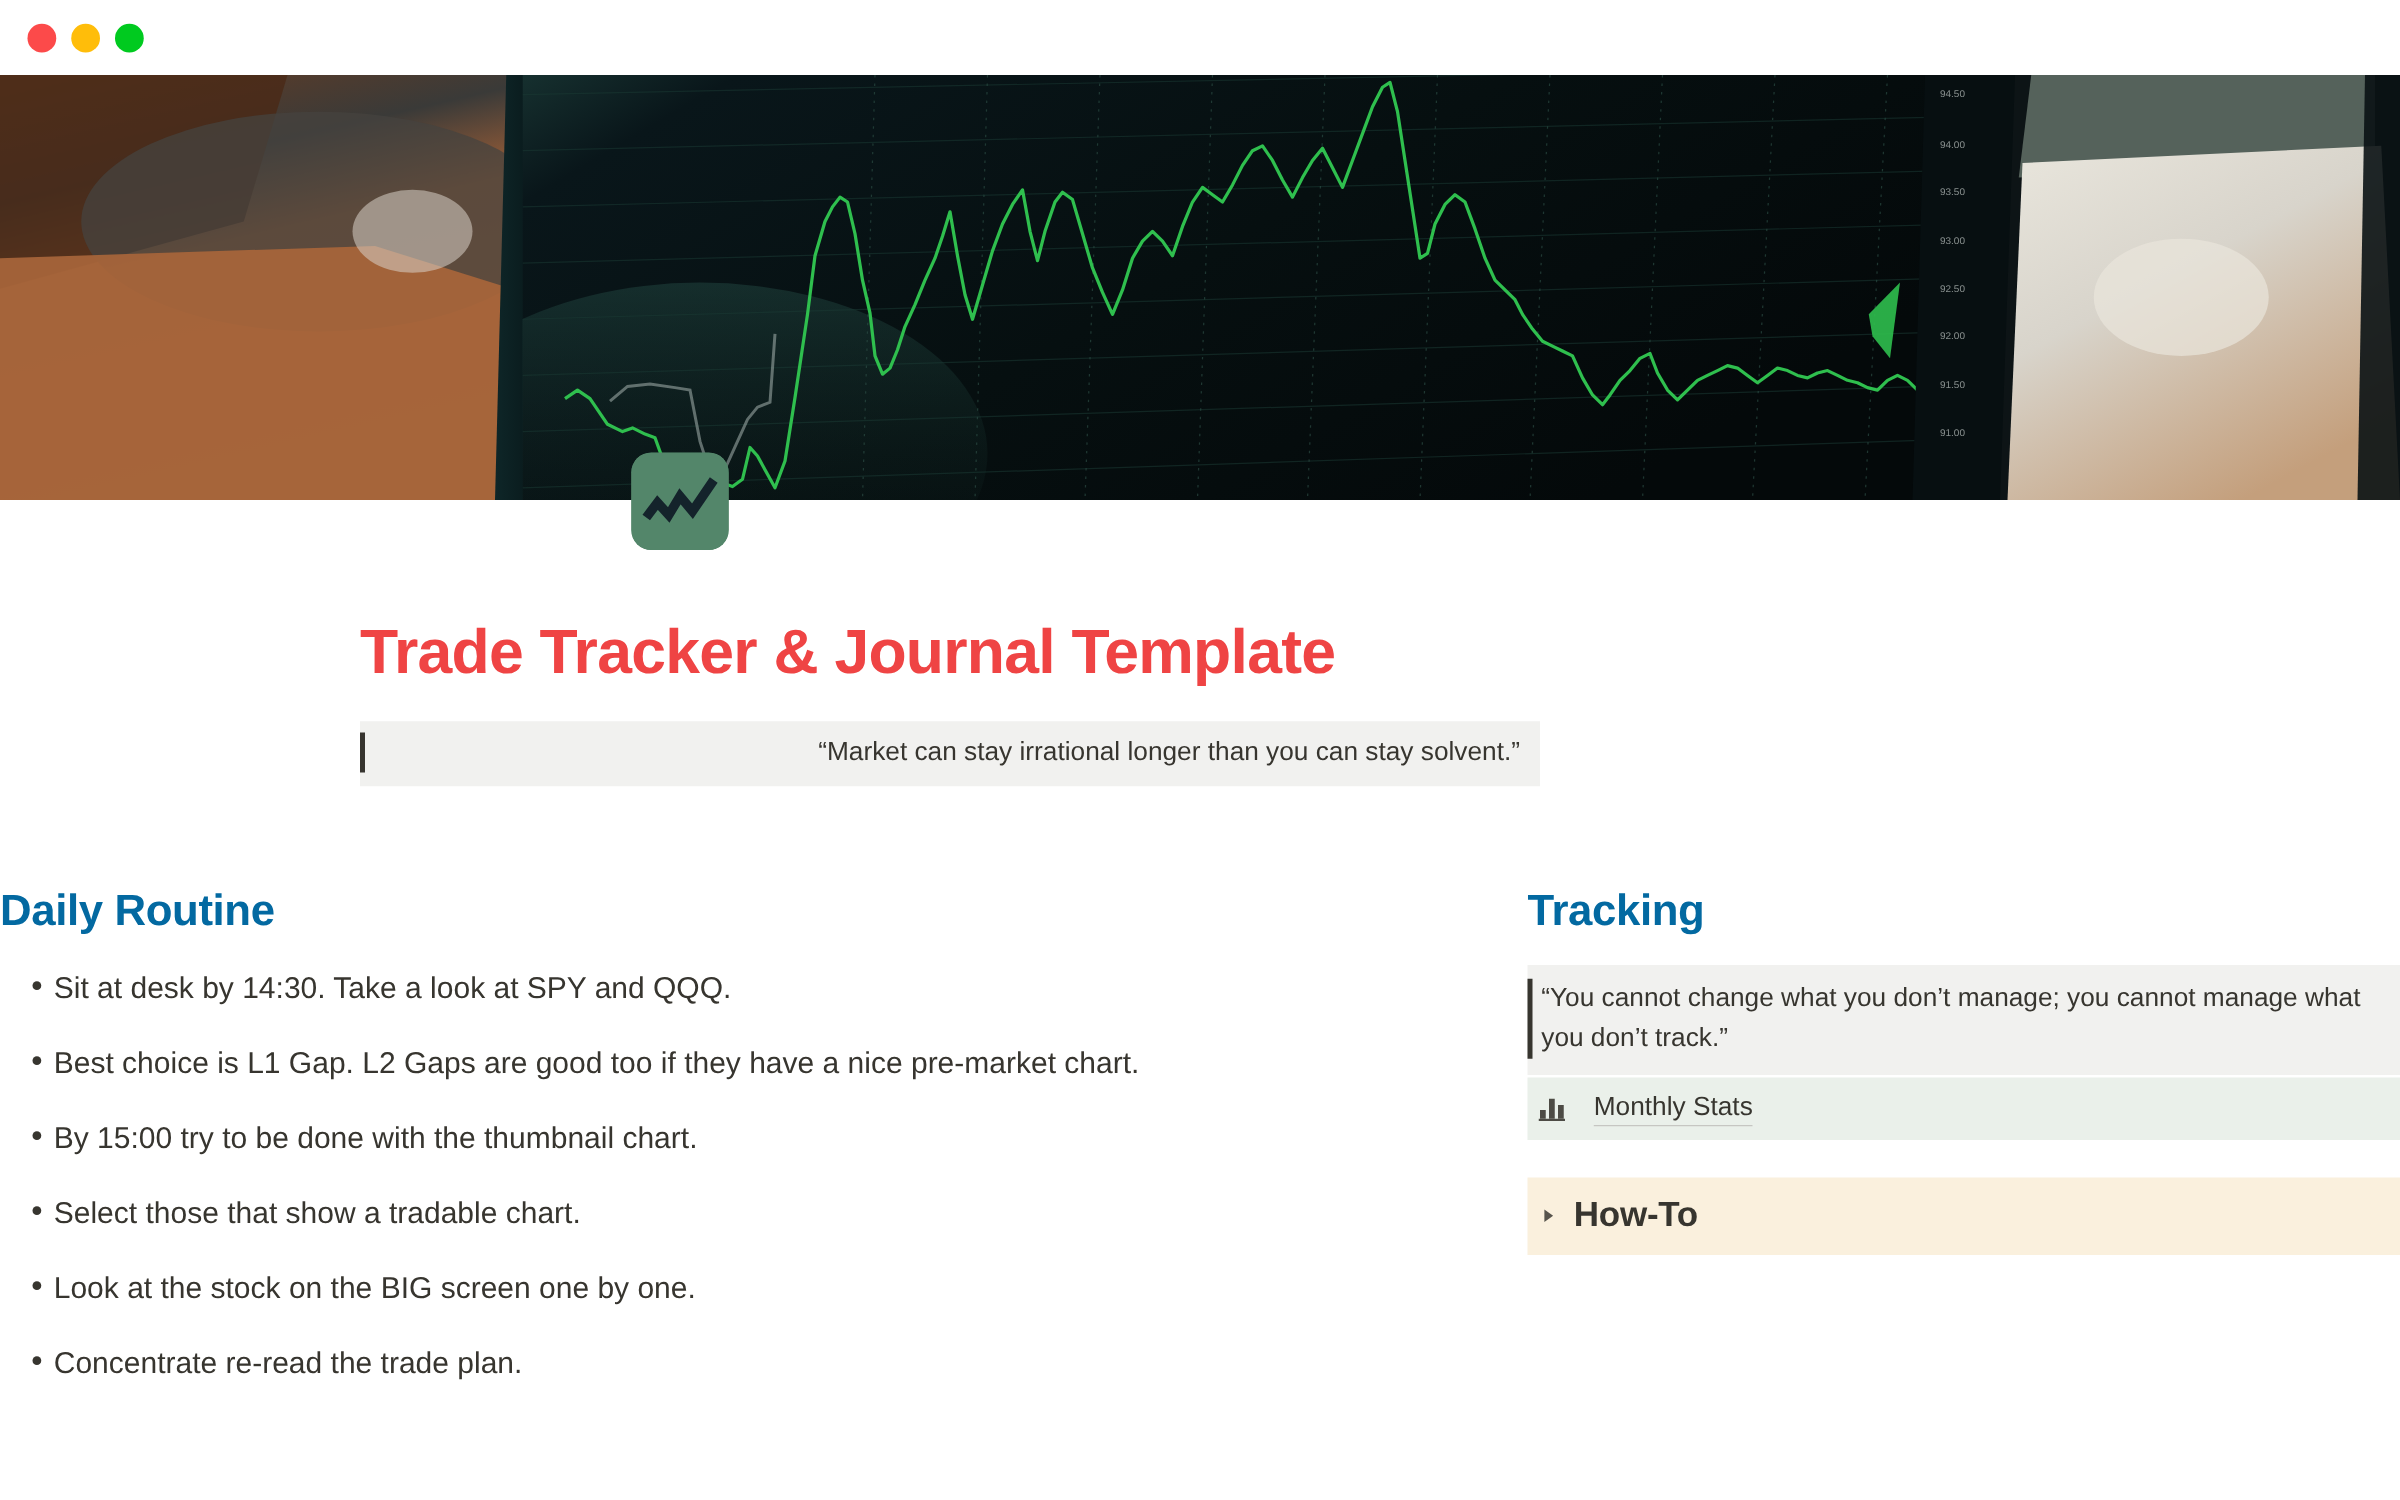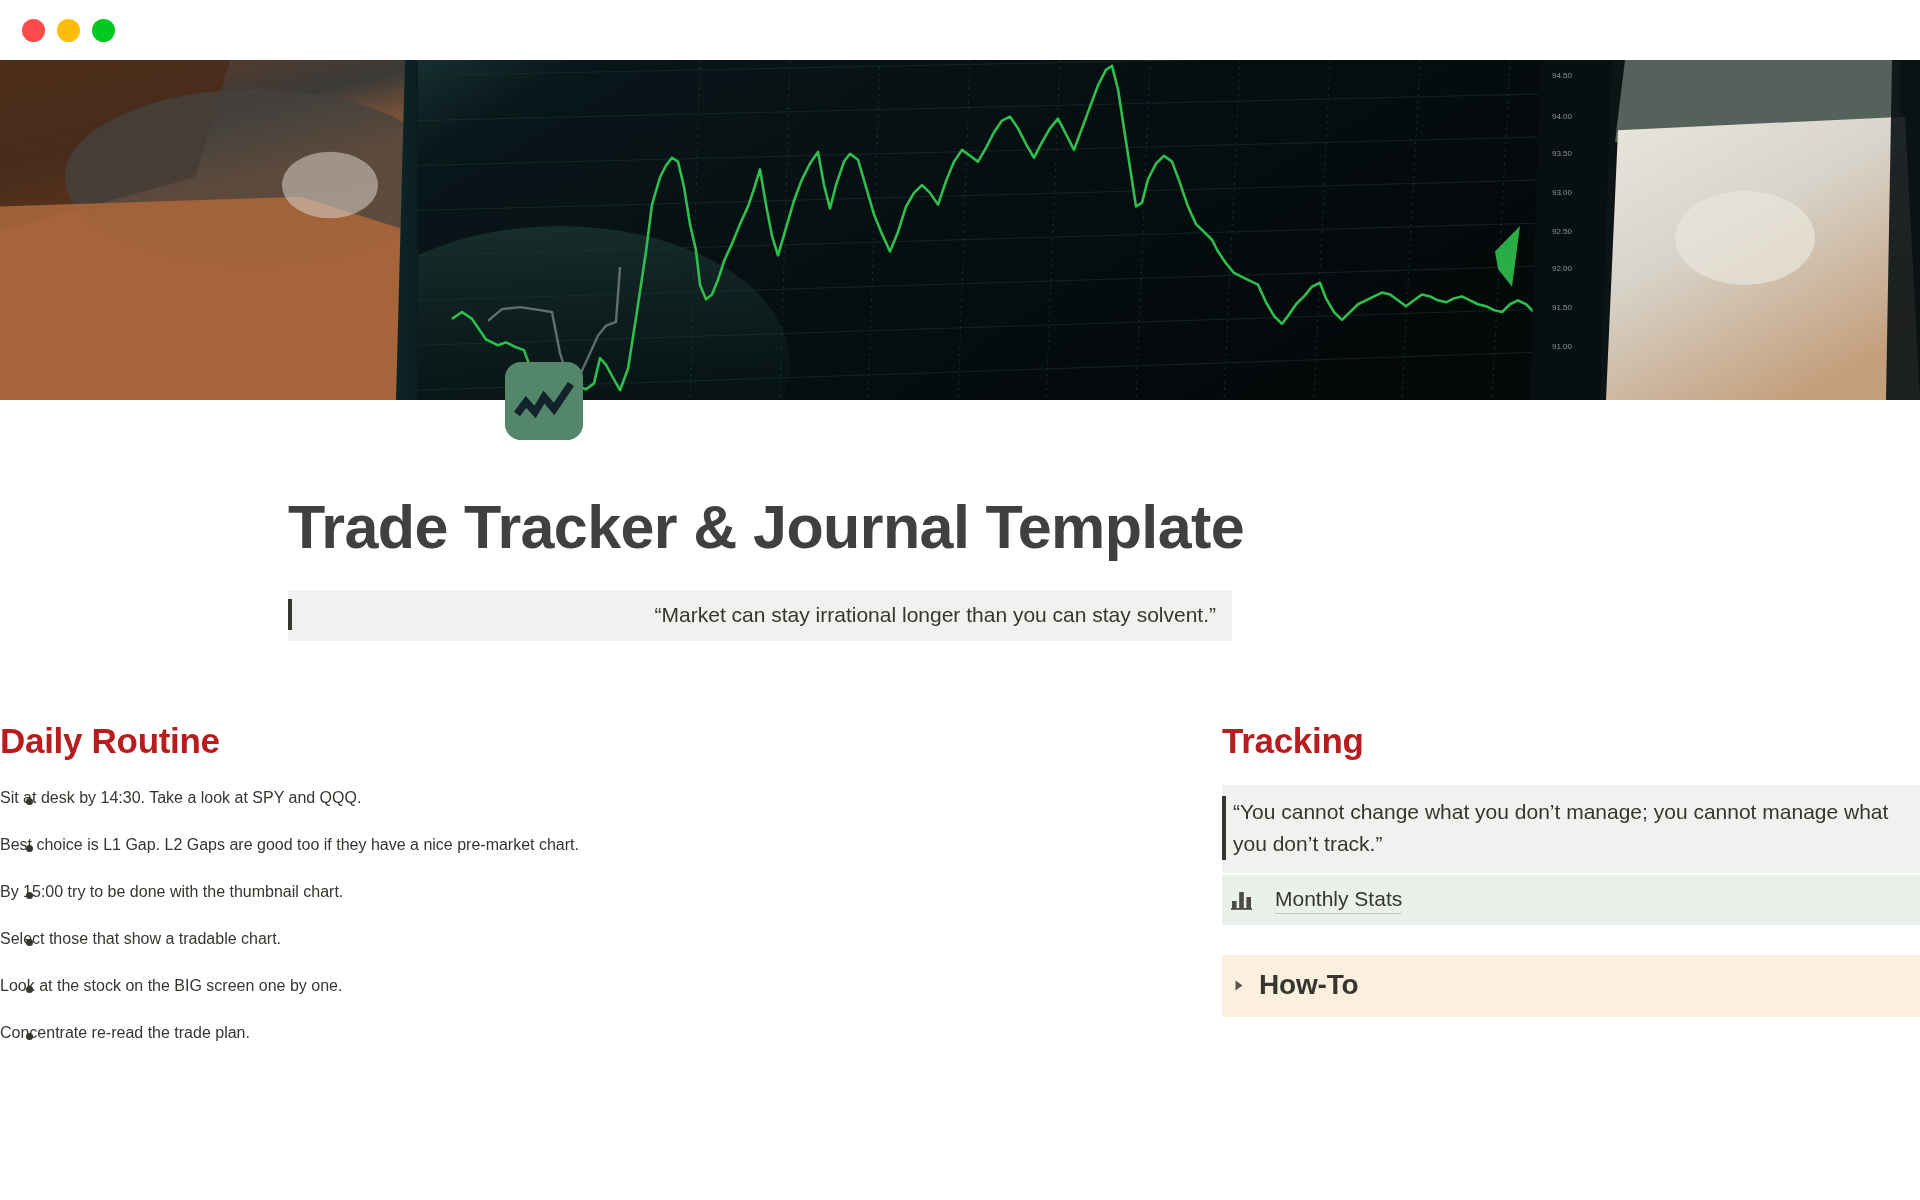--- a/index.html
+++ b/index.html
@@ -87,24 +87,24 @@
     padding-top: 92px;
   }
 
   .content-centered {
     width: 1344px;
     margin: 0 auto;
     padding-left: 0;
   }
 
   .page-title {
-    font-size: 61px;
+    font-size: 50px;
     line-height: 1.18;
     font-weight: 700;
-    color: #404040;
+    color: #ef4444;
     letter-spacing: -0.6px;
     padding-left: 0;
   }
 
   
   .quote {
     margin-top: 26px;
     background: #f1f1ef;
     display: flex;
     align-items: flex-start;
@@ -140,35 +140,36 @@
   }
   .col-right {
     width: 698px;
     flex: 0 0 698px;
     padding-right: 0;
   }
 
   .section-title {
     font-size: 35px;
     font-weight: 700;
-    color: #b91c1c;
+    color: #0369a1;
     line-height: 1.25;
     letter-spacing: -0.3px;
   }
 
   
   .bullets {
     list-style: none;
     margin-top: 22px;
   }
   .bullets li {
     position: relative;
-    font-size: 16px;
+    font-size: 24px;
     line-height: 1.62;
     color: #37352f;
+    padding-left: 43px;
     margin-bottom: 21px;
     max-width: 1140px;
   }
   .bullets li::before {
     content: "";
     position: absolute;
     left: 26px;
     top: 13px;
     width: 7px;
     height: 7px;

